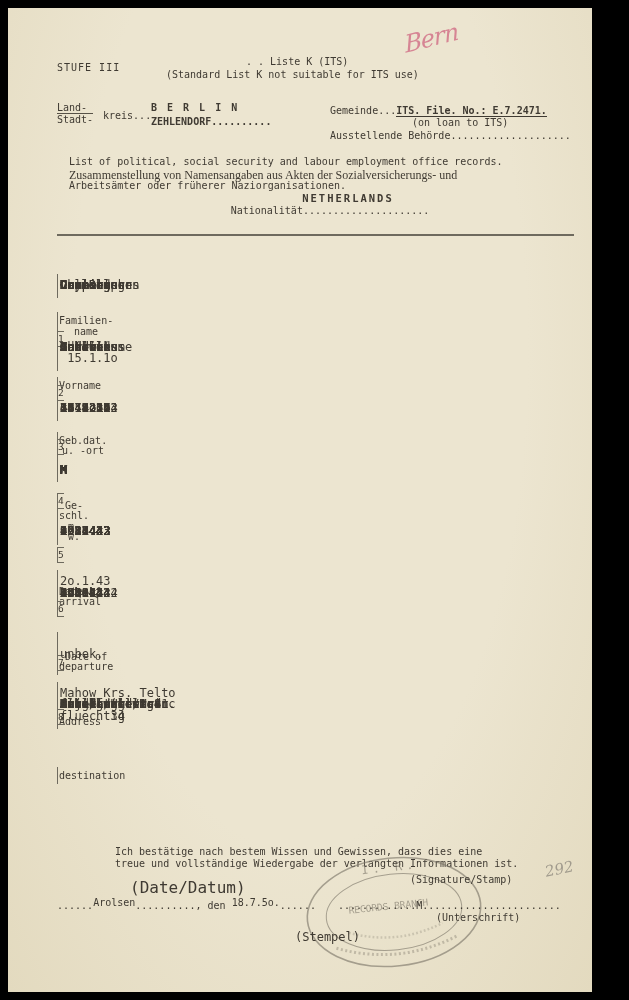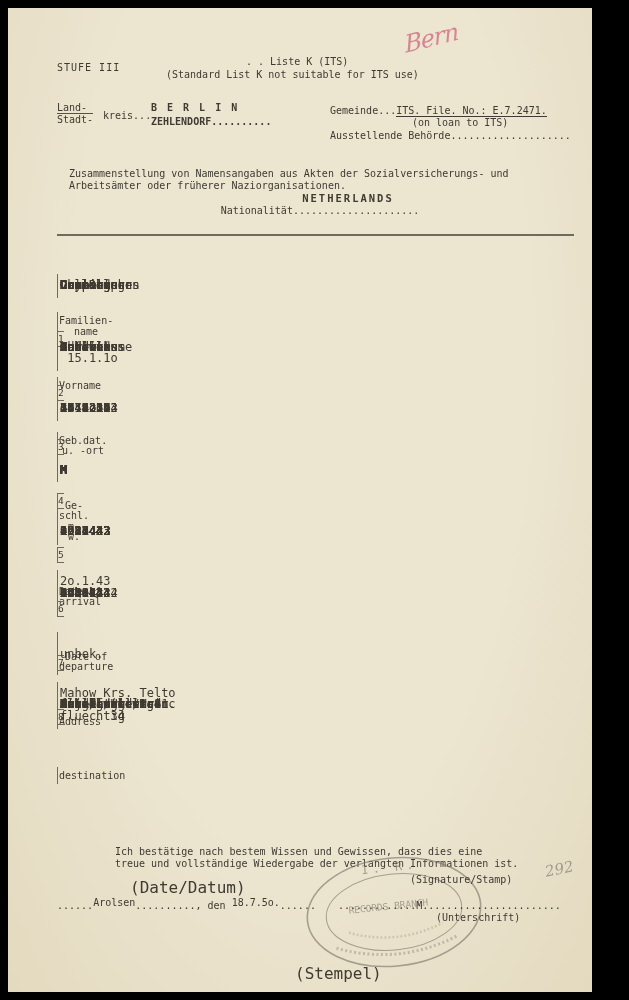--- a/index.html
+++ b/index.html
@@ -12,29 +12,29 @@
   .t10{font-size:10px;line-height:11px;}
   .stufe{left:49px;top:54px;font-size:10px;letter-spacing:1px;}
   .doc-title{left:238px;top:48px;font-size:10px;}
   .doc-subtitle{left:158px;top:61px;font-size:10px;}
   .land-block{left:49px;top:94px;font-size:10px;line-height:11px;}
   .land-block .stadt{position:static;display:block;border-top:1px solid #575247;}
   .kreis{left:95px;top:102px;font-size:10px;}
   .city{left:143px;top:94px;font-size:10px;font-weight:bold;letter-spacing:2px;}
   .district{left:143px;top:108px;font-size:10px;font-weight:bold;}
   .gemeinde-line{left:322px;top:97px;font-size:10px;}
-  .gemeinde-line .fileno{position:static;font-weight:normal;border-bottom:1px solid #3f3a32;text-align:right;}
+  .gemeinde-line .fileno{position:static;font-weight:bold;border-bottom:1px solid #3f3a32;text-align:right;}
   .on-loan{left:404px;top:109px;font-size:10px;}
   .behoerde{left:322px;top:122px;font-size:10px;}
   .intro1{left:61px;top:148px;font-size:10px;}
-  .intro2{left:61px;top:160px;font-size:10px;}
+  .intro2{left:61px;top:160px;font-size:12px;font-family:Liberation Serif, serif;}
   .intro3{left:61px;top:172px;font-size:10px;}
   .country{left:240px;top:184px;width:200px;text-align:center;font-size:10.5px;
            font-weight:bold;letter-spacing:2px;}
-  .nationality{left:187px;top:197px;width:250px;text-align:center;font-size:10px;}
+  .nationality{left:197px;top:197px;width:250px;text-align:center;font-size:10px;}
   .note{left:70px;top:209px;font-size:10px;}
   table.records{left:49px;top:226px;width:517px;border-collapse:collapse;table-layout:fixed;
                 border-top:2px solid #6e6a5e;border-right:1px solid #6e6a5e;}
   table.records th,table.records td{position:static;border-left:1px solid #6e6a5e;
                 font-family:"DejaVu Sans Mono",monospace;color:#3f3a32;}
   table.records th{font-size:10px;line-height:10.5px;font-weight:normal;white-space:pre-line;
                 text-align:center;vertical-align:top;padding:4px 1px 2px;}
   tr.numrow td{font-size:9.5px;text-align:center;padding:1px 0 2px;
                 border-top:1px dashed #6e6a5e;border-bottom:1.5px solid #6e6a5e;}
   tbody.recs td{font-size:12px;line-height:11.5px;padding:6px 2px;vertical-align:top;
@@ -44,21 +44,21 @@
   td.c-sex{text-align:center;}
   .cert1{left:107px;top:838px;font-size:10px;}
   .cert2{left:107px;top:850px;font-size:10px;}
   .date-label{left:122px;top:870px;font-size:16px;}
   .sig-label{left:402px;top:866px;font-size:10px;z-index:3;}
   .place-line{left:49px;top:892px;font-size:10px;}
   .place-line span{position:static;display:inline-block;}
   .place-line .raised{transform:translateY(-3px);}
   .sig-line{left:330px;top:892px;font-size:10px;z-index:3;}
   .unterschrift{left:428px;top:904px;font-size:10px;z-index:3;}
-  .stempel{left:287px;top:922px;font-size:16px;z-index:3;margin-top:34px;}
+  .stempel{left:287px;top:922px;font-size:12px;z-index:3;}
   .stamp{left:295px;top:846px;width:182px;height:116px;transform:rotate(-6deg);
          opacity:.62;z-index:1;}
   .pencil-num{left:537px;top:852px;font-size:15px;font-style:italic;color:#a19b8d;
          transform:rotate(-12deg);font-family:"DejaVu Serif",serif;}
   .pink-note{left:396px;top:16px;font-size:24px;font-style:italic;color:#d3758a;
          transform:rotate(-14deg) skewX(-8deg);font-family:"DejaVu Serif",serif;
          letter-spacing:-1px;opacity:.85;}
 </style>
 </head>
 <body>
@@ -73,20 +73,21 @@
 
     <div class="land-block t10"><span class="land" style="position:static;display:block;">Land-</span><span class="stadt">Stadt-</span></div>
     <div class="kreis">kreis...</div>
     <div class="city">B E R L I N</div>
     <div class="district">ZEHLENDORF..........</div>
 
     <div class="gemeinde-line"><span style="position:static">Gemeinde...</span><span class="fileno">ITS. File. No.: E.7.2471.</span></div>
     <div class="on-loan">(on loan to ITS)</div>
     <div class="behoerde">Ausstellende Behörde....................</div>
 
+    <div class="intro1">List of political, social security and labour employment office records.</div>
     <div class="intro2">Zusammenstellung von Namensangaben aus Akten der Sozialversicherungs- und</div>
     <div class="intro3">Arbeitsämter oder früherer Naziorganisationen.</div>
 
     <div class="country">NETHERLANDS</div>
     <div class="nationality">Nationalität.....................</div>
 
     <table class="records">
       <colgroup>
         <col class="w-name"><col class="w-vor"><col class="w-geb"><col class="w-sex">
         <col class="w-arr"><col class="w-dep"><col class="w-addr"><col class="w-dest">

